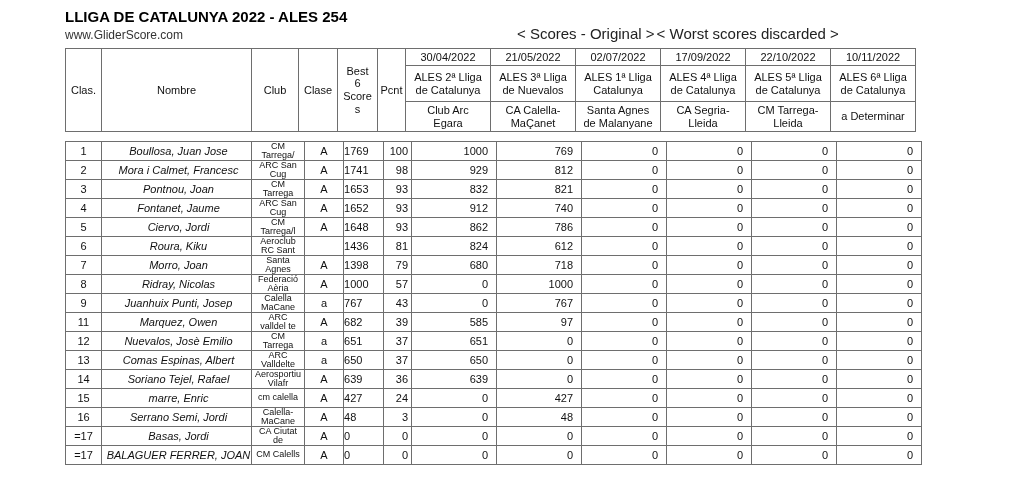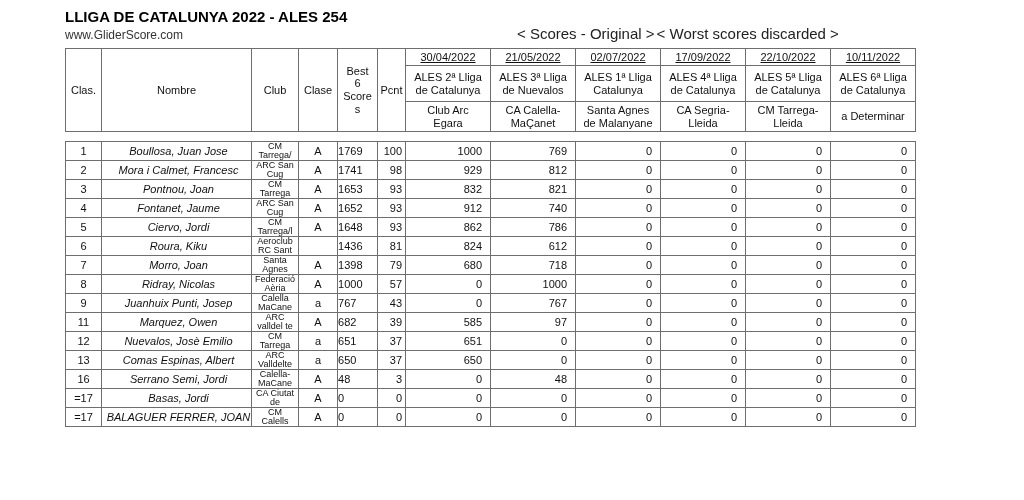--- a/index.html
+++ b/index.html
@@ -11,21 +11,21 @@
   .scores-nav{position:absolute;left:517px;top:25px;font-size:15px;color:#222;white-space:nowrap;}
   .scores-nav span{margin-right:2px;}
 
   table{border-collapse:collapse;table-layout:fixed;}
   td{border:1px solid #6e6e6e;font-size:11px;color:#111;vertical-align:middle;overflow:hidden;padding:0;}
 
   .hdr-table{position:absolute;left:65px;top:48px;}
   .hdr-table td{text-align:center;line-height:1.15;}
   .hdr-left{vertical-align:middle;}
   .best-inner{width:30px;margin:8px auto;overflow-wrap:break-word;word-wrap:break-word;}
-  .evt-date{height:16px;text-decoration:underline;}
+  .evt-date{height:16px;}
   .evt-name{height:35px;padding:0 6px;}
   .evt-venue{height:29px;padding:0 6px;}
 
   .body-table{position:absolute;left:65px;top:141px;}
   .body-table tr{height:18.78px;}
   .cell-clas{text-align:center;}
   .cell-nombre{text-align:center;padding-left:4px;font-style:italic;}
   .cell-club{text-align:center;}
   .club-inner{font-size:9px;line-height:9px;max-height:18px;overflow:hidden;overflow-wrap:break-word;word-wrap:break-word;padding:0 3px;}
   .cell-clase{text-align:center;}
@@ -298,20 +298,52 @@
           <td class="cell-best">650</td>
           <td class="cell-pcnt">37</td>
           <td class="cell-score">650</td>
           <td class="cell-score">0</td>
           <td class="cell-score">0</td>
           <td class="cell-score">0</td>
           <td class="cell-score">0</td>
           <td class="cell-score">0</td>
         </tr>
         <tr>
+          <td class="cell-clas">14</td>
+          <td class="cell-nombre">Soriano Tejel, Rafael</td>
+          <td class="cell-club">
+            <div class="club-inner">Aerosportiu Vilafr</div>
+          </td>
+          <td class="cell-clase">A</td>
+          <td class="cell-best">639</td>
+          <td class="cell-pcnt">36</td>
+          <td class="cell-score">639</td>
+          <td class="cell-score">0</td>
+          <td class="cell-score">0</td>
+          <td class="cell-score">0</td>
+          <td class="cell-score">0</td>
+          <td class="cell-score">0</td>
+        </tr>
+        <tr>
+          <td class="cell-clas">15</td>
+          <td class="cell-nombre">marre, Enric</td>
+          <td class="cell-club">
+            <div class="club-inner">cm calella</div>
+          </td>
+          <td class="cell-clase">A</td>
+          <td class="cell-best">427</td>
+          <td class="cell-pcnt">24</td>
+          <td class="cell-score">0</td>
+          <td class="cell-score">427</td>
+          <td class="cell-score">0</td>
+          <td class="cell-score">0</td>
+          <td class="cell-score">0</td>
+          <td class="cell-score">0</td>
+        </tr>
+        <tr>
           <td class="cell-clas">16</td>
           <td class="cell-nombre">Serrano Semi, Jordi</td>
           <td class="cell-club">
             <div class="club-inner">Calella-MaCane</div>
           </td>
           <td class="cell-clase">A</td>
           <td class="cell-best">48</td>
           <td class="cell-pcnt">3</td>
           <td class="cell-score">0</td>
           <td class="cell-score">48</td>

